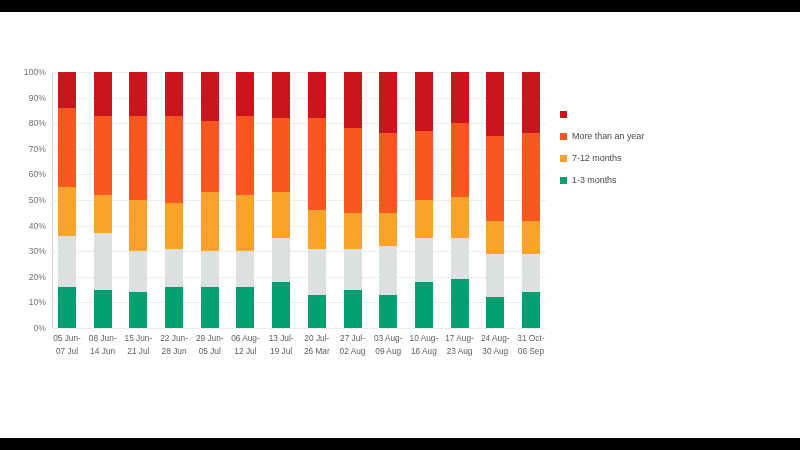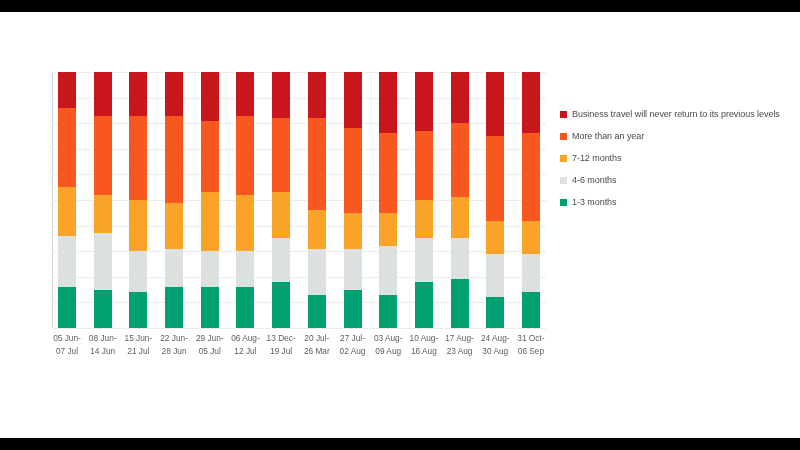--- a/index.html
+++ b/index.html
@@ -141,20 +141,33 @@
 </style>
 </head>
 <body>
 
 <div class="page">
 
   <div class="letterbox top"></div>
   <div class="letterbox bottom"></div>
 
   <div class="chart-wrap">
+    <div class="y-axis" id="yAxis">
+        <div class="y-tick" style="top: 0%;">100%</div>
+        <div class="y-tick" style="top: 10%;">90%</div>
+        <div class="y-tick" style="top: 20%;">80%</div>
+        <div class="y-tick" style="top: 30%;">70%</div>
+        <div class="y-tick" style="top: 40%;">60%</div>
+        <div class="y-tick" style="top: 50%;">50%</div>
+        <div class="y-tick" style="top: 60%;">40%</div>
+        <div class="y-tick" style="top: 70%;">30%</div>
+        <div class="y-tick" style="top: 80%;">20%</div>
+        <div class="y-tick" style="top: 90%;">10%</div>
+        <div class="y-tick" style="top: 100%;">0%</div>
+      </div>
     <div class="axis-line-v"></div>
     <div class="axis-line-h"></div>
     <div class="plot-block">
       <div id="grid">
           <div class="gridline" style="top: 0%;"></div>
           <div class="gridline" style="top: 10%;"></div>
           <div class="gridline" style="top: 20%;"></div>
           <div class="gridline" style="top: 30%;"></div>
           <div class="gridline" style="top: 40%;"></div>
           <div class="gridline" style="top: 50%;"></div>
@@ -284,21 +297,21 @@
         </div>
         <div class="x-label">
           <div>29 Jun-</div>
           <div>05 Jul</div>
         </div>
         <div class="x-label">
           <div>06 Aug-</div>
           <div>12 Jul</div>
         </div>
         <div class="x-label">
-          <div>13 Dec-</div>
+          <div>13 Jul-</div>
           <div>19 Jul</div>
         </div>
         <div class="x-label">
           <div>20 Jul-</div>
           <div>26 Mar</div>
         </div>
         <div class="x-label">
           <div>27 Jul-</div>
           <div>02 Aug</div>
         </div>
@@ -322,34 +335,29 @@
           <div>31 Oct-</div>
           <div>06 Sep</div>
         </div>
       </div>
   </div>
 
   <div class="legend-panel">
     <div id="legend">
         <div class="legend-item">
           <span class="legend-swatch" style="background: rgb(201, 22, 29);"></span>
-          <span class="legend-text">Business travel will never return to its previous levels</span>
         </div>
         <div class="legend-item">
           <span class="legend-swatch" style="background: rgb(248, 87, 31);"></span>
           <span class="legend-text">More than an year</span>
         </div>
         <div class="legend-item">
           <span class="legend-swatch" style="background: rgb(250, 163, 43);"></span>
           <span class="legend-text">7-12 months</span>
         </div>
         <div class="legend-item">
-          <span class="legend-swatch" style="background: rgb(221, 224, 225);"></span>
-          <span class="legend-text">4-6 months</span>
-        </div>
-        <div class="legend-item">
           <span class="legend-swatch" style="background: rgb(0, 160, 112);"></span>
           <span class="legend-text">1-3 months</span>
         </div>
       </div>
   </div>
 
 </div>
 
 </body></html>

